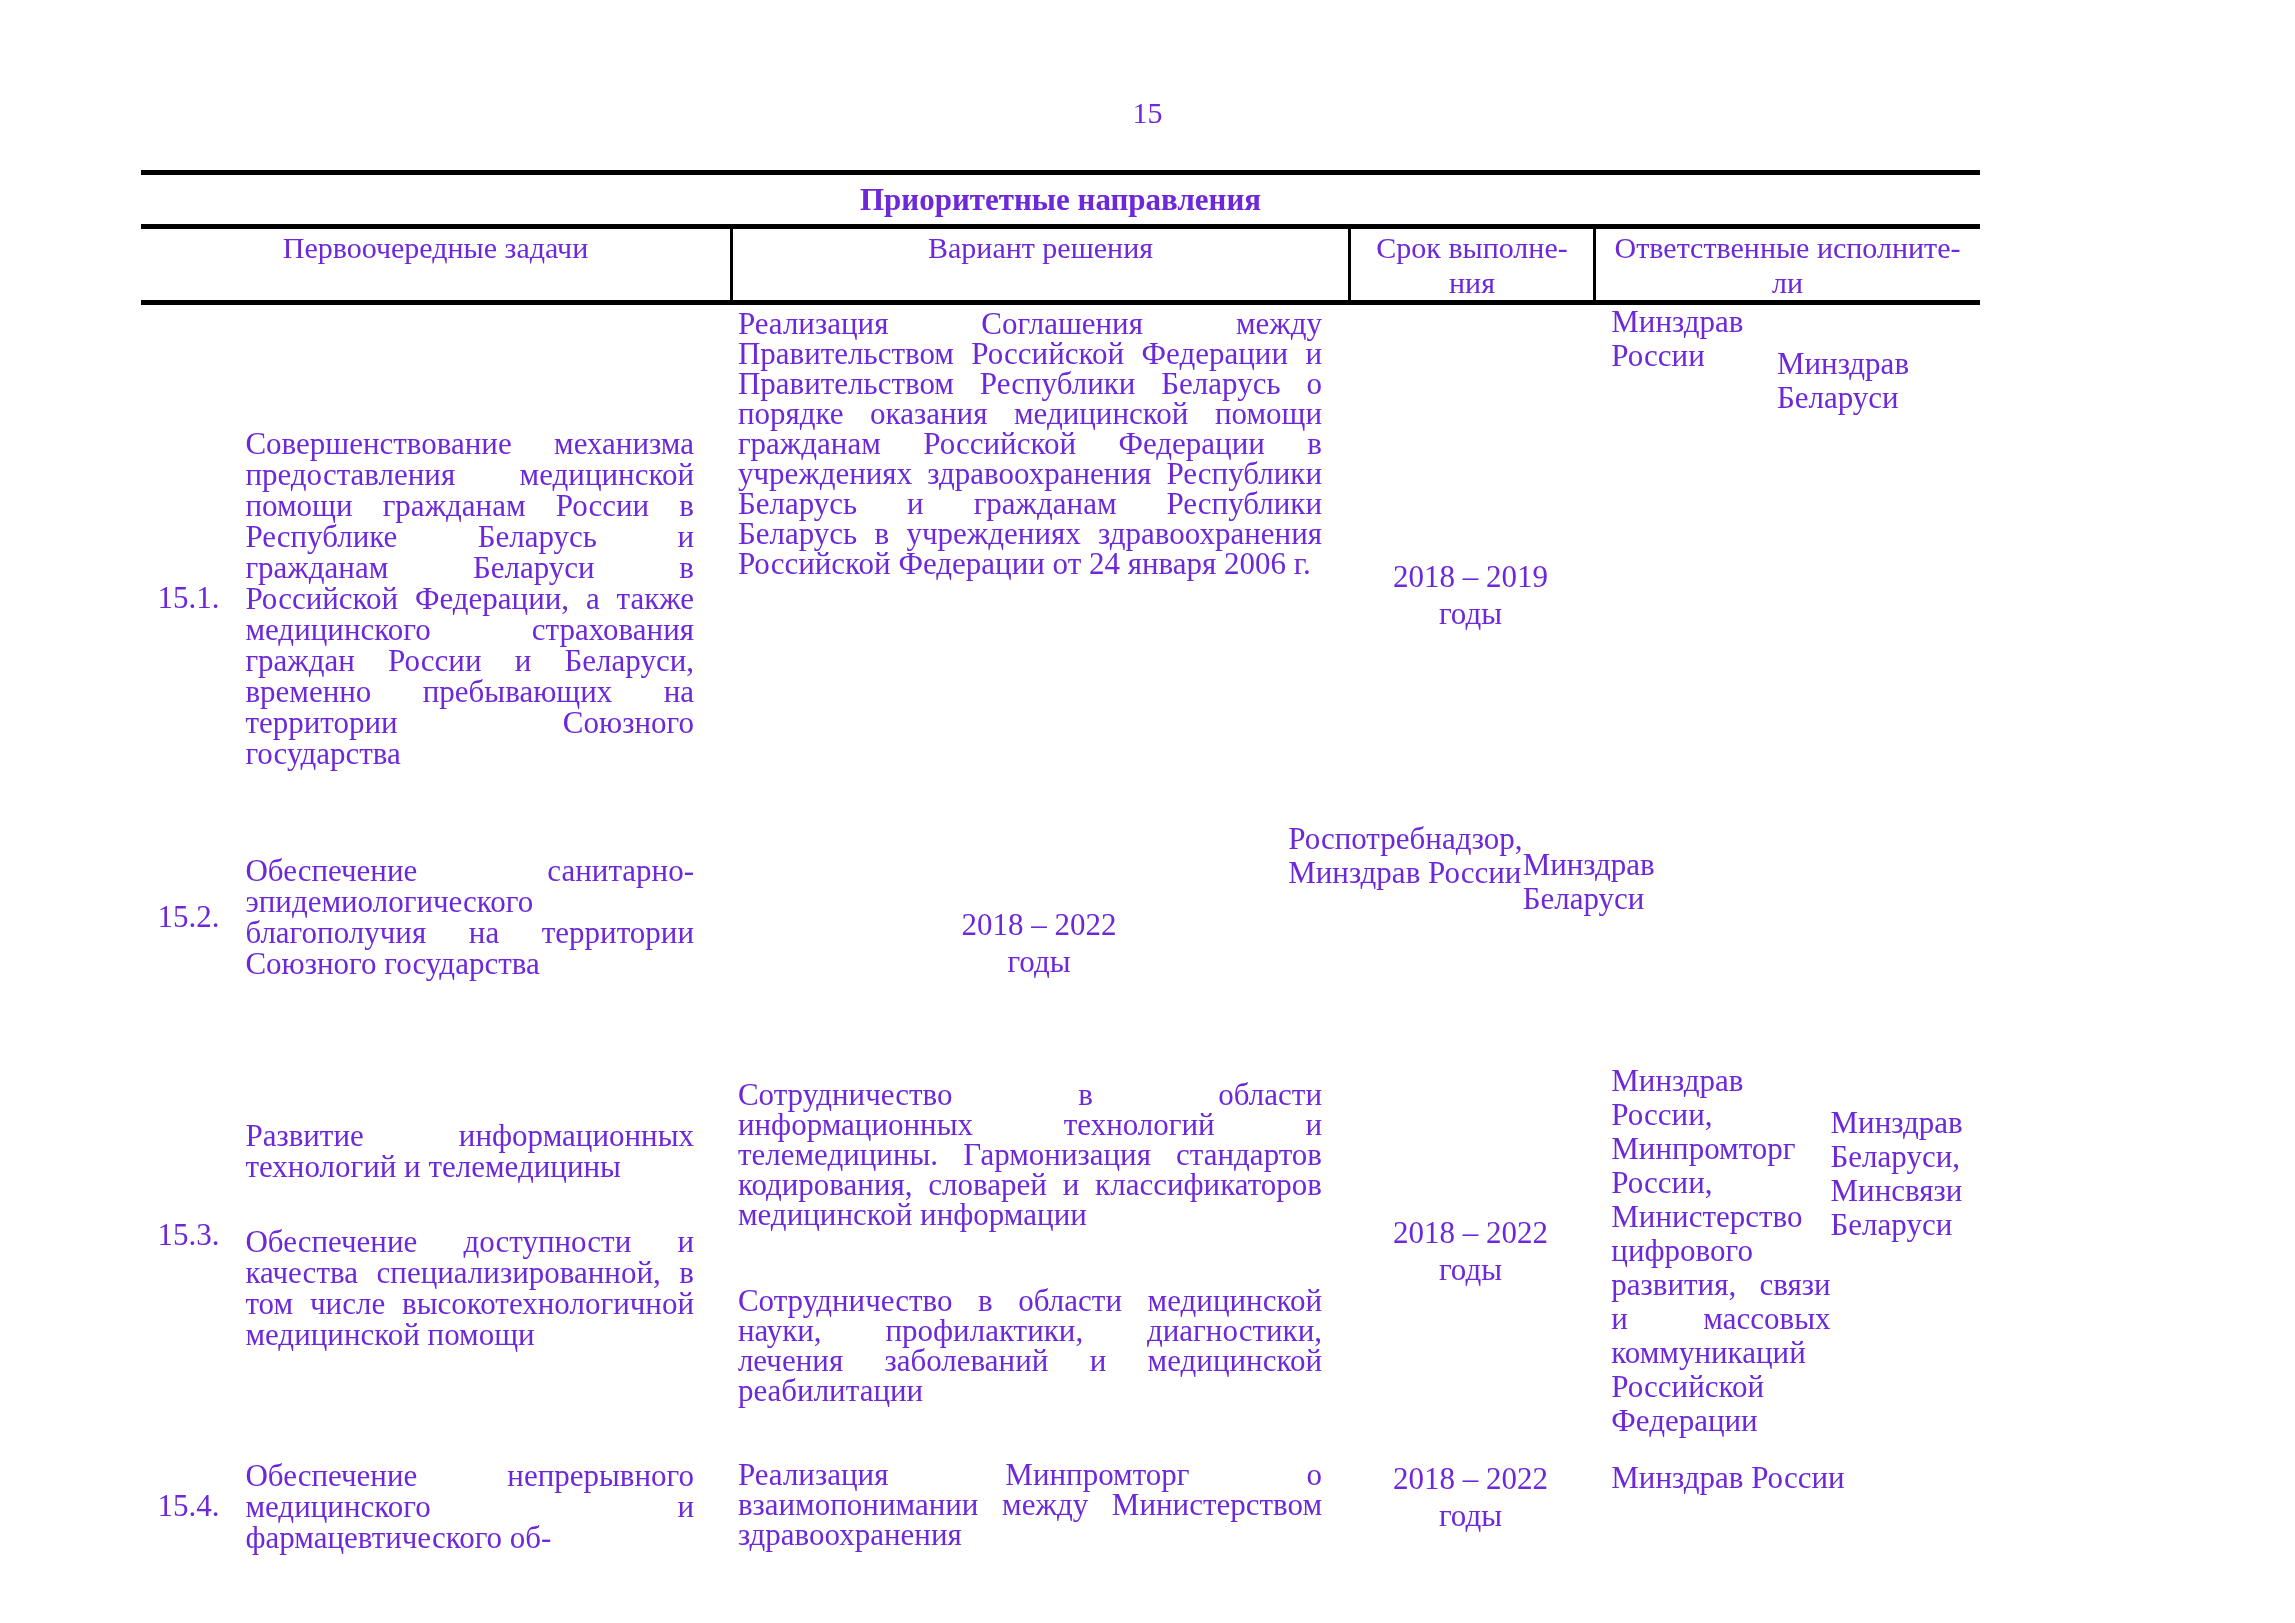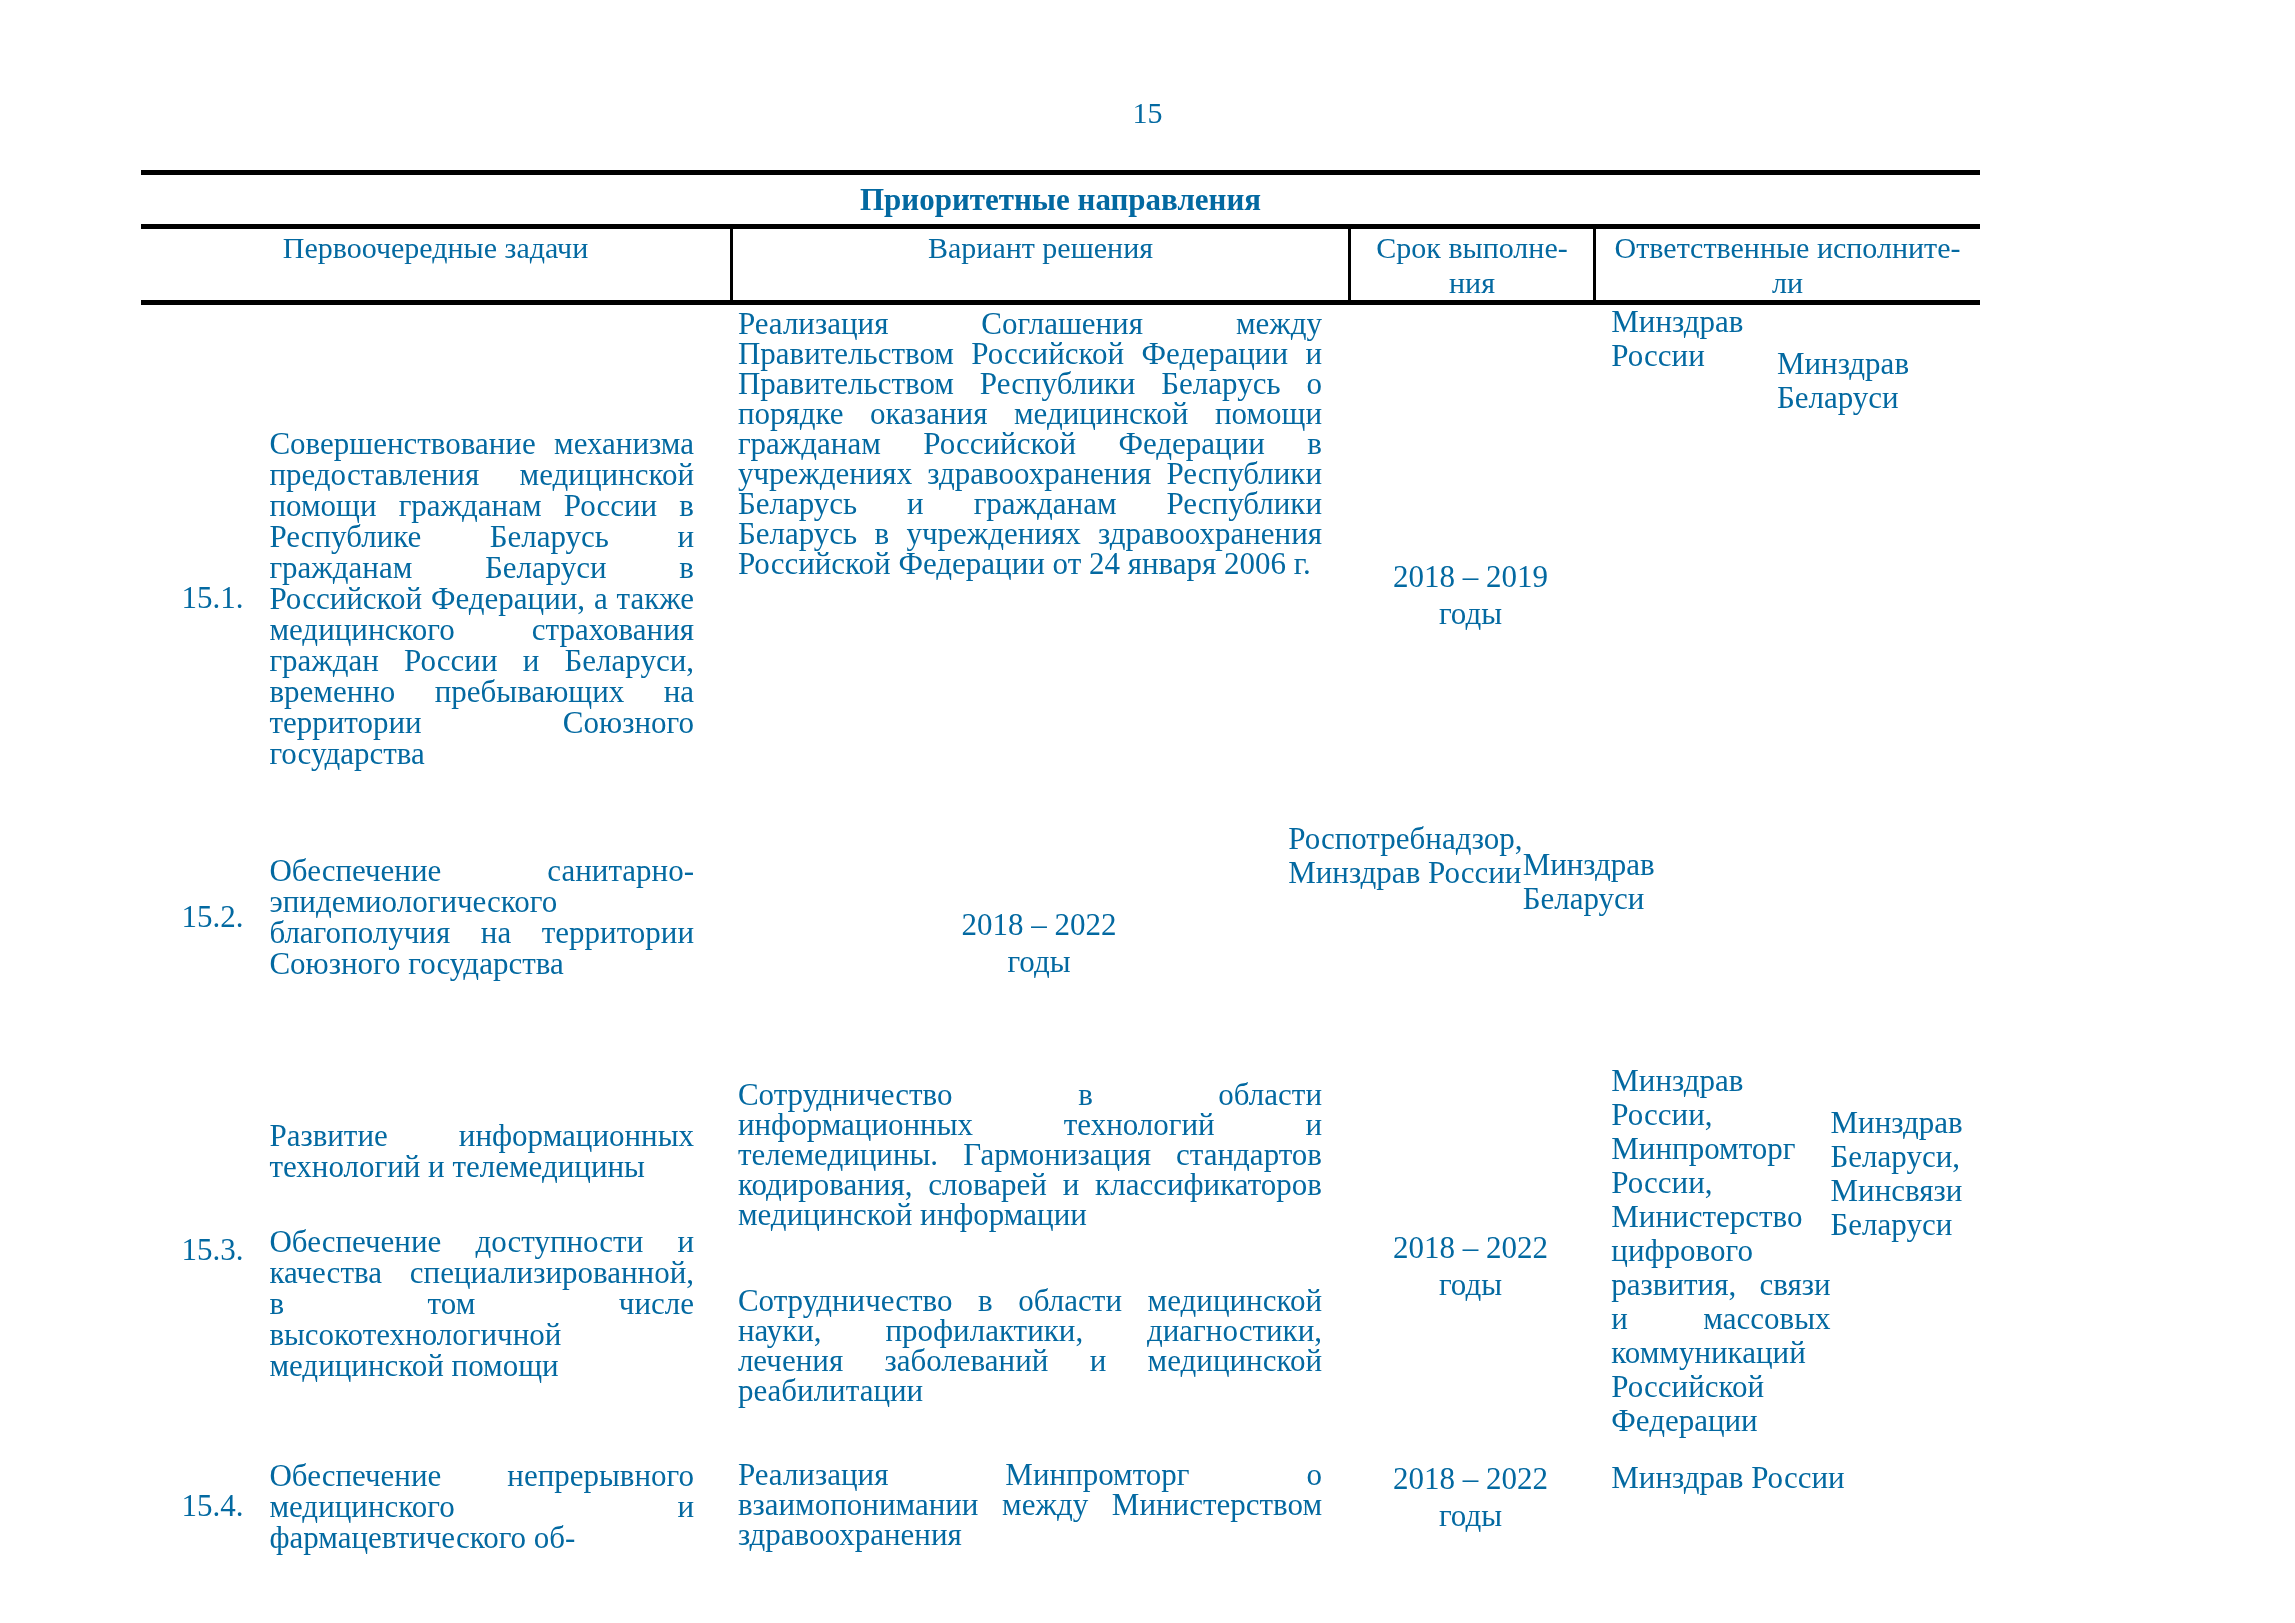--- a/index.html
+++ b/index.html
@@ -1,21 +1,21 @@
 <!DOCTYPE html>
 <html style="font-size:10.5px"><head>
 <meta charset="utf-8">
 <style>
   html, body { margin: 0; padding: 0; background: #ffffff; }
   .page {
     position: relative;
     width: 2295px;
     height: 1623px;
     background: #ffffff;
-    color: #0369a1;
+    color: #6d28d9;
     font-family: "Liberation Serif", "DejaVu Serif", serif;
     font-size: 31px;
     overflow: hidden;
   }
   .page-number {
     position: absolute;
     top: 96px;
     left: 0;
     width: 100%;
     text-align: center;
@@ -50,21 +50,21 @@
   }
   .h-cell + .h-cell { border-left: 3.3px solid #000; }
 
   .r1 { height: 517px; }
   .r2 { height: 242px; }
   .r3 { height: 370px; }
   .r4 { height: 197px; }
 
   
   .c-task { display: flex; align-items: center; padding-left: 16.4px; box-sizing: border-box; }
-  .num { width: 88px; flex: none; margin-left: 24px; }
+  .num { width: 88px; flex: none; }
   .task-text { flex: 1; padding-right: 36px; text-align: justify; line-height: 31px; }
   .task-text p { margin: 0; }
   .r1 .c-task { padding-top: 123px; padding-bottom: 117px; }
   .r2 .c-task { padding-top: 33px;  padding-bottom: 86px; }
   .r3 .c-task { padding-top: 56px;  padding-bottom: 87px; }
   .r4 .c-task { padding-top: 26px;  padding-bottom: 109px; }
   .r3 .task-text p + p { margin-top: 44px; }
 
   
   .c-sol { padding: 0 26px 0 7.9px; text-align: justify; line-height: 30px; box-sizing: border-box; }

